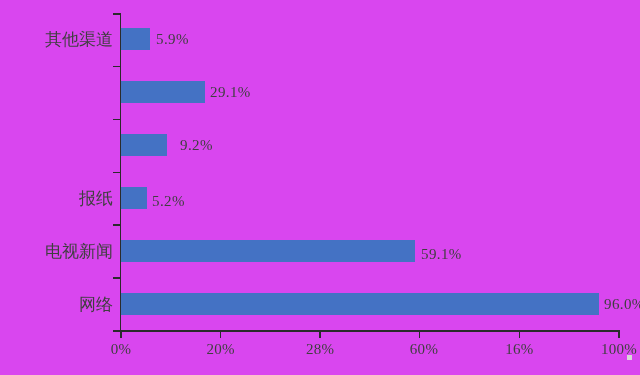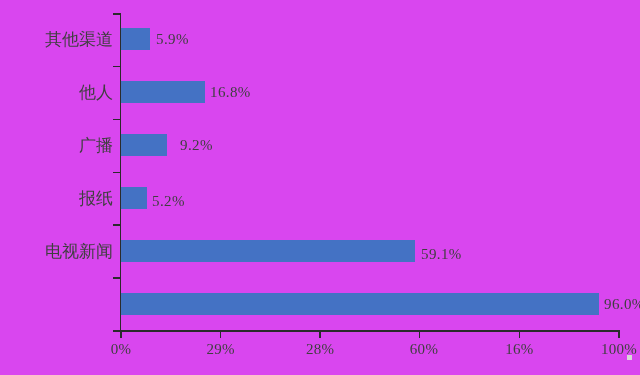--- a/index.html
+++ b/index.html
@@ -119,40 +119,39 @@
   <div class="ytick" style="top:330px"></div>
 
   <div class="xtick" style="left:120.2px"></div>
   <div class="xtick" style="left:219.8px"></div>
   <div class="xtick" style="left:319.4px"></div>
   <div class="xtick" style="left:419px"></div>
   <div class="xtick" style="left:518.6px"></div>
   <div class="xtick" style="left:618.2px"></div>
 
   <div class="cat-label-wrap" style="top:39.4px">其他渠道</div>
-  <div class="cat-label-wrap" style="top:92.2px">他人</div>
-  <div class="cat-label-wrap" style="top:145.1px">广播</div>
   <div class="cat-label-wrap" style="top:197.9px">报纸</div>
   <div class="cat-label-wrap" style="top:250.7px">电视新闻</div>
+  <div class="cat-label-wrap" style="top:303.6px">网络</div>
 
   <div class="bar" style="left:121px; top:39.4px;  width:29.4px"></div>
   <div class="bar" style="left:121px; top:92.2px;  width:83.7px"></div>
   <div class="bar" style="left:121px; top:145.1px; width:45.8px"></div>
   <div class="bar" style="left:121px; top:197.9px; width:25.9px"></div>
   <div class="bar" style="left:121px; top:250.7px; width:294.3px"></div>
   <div class="bar" style="left:121px; top:303.6px; width:478.1px"></div>
 
   <div class="bar-value" style="left:156px; top:39.4px">5.9%</div>
-  <div class="bar-value" style="left:210px; top:92.2px">16.8%</div>
+  <div class="bar-value" style="left:210px; top:92.2px">29.1%</div>
   <div class="bar-value" style="left:180px; top:145.1px">9.2%</div>
   <div class="bar-value" style="left:152px; top:201px">5.2%</div>
   <div class="bar-value" style="left:421px; top:254px">59.1%</div>
   <div class="bar-value" style="left:604px; top:303.6px">96.0%</div>
 
   <div class="xaxis-label" style="left:121px">0%</div>
-  <div class="xaxis-label" style="left:220.6px">29%</div>
+  <div class="xaxis-label" style="left:220.6px">20%</div>
   <div class="xaxis-label" style="left:320.2px">28%</div>
   <div class="xaxis-label" style="left:424px">60%</div>
   <div class="xaxis-label" style="left:519.4px">16%</div>
   <div class="xaxis-label" style="left:619px">100%</div>
 
   <div class="corner-mark"></div>
 </div>
 
 </body></html>

